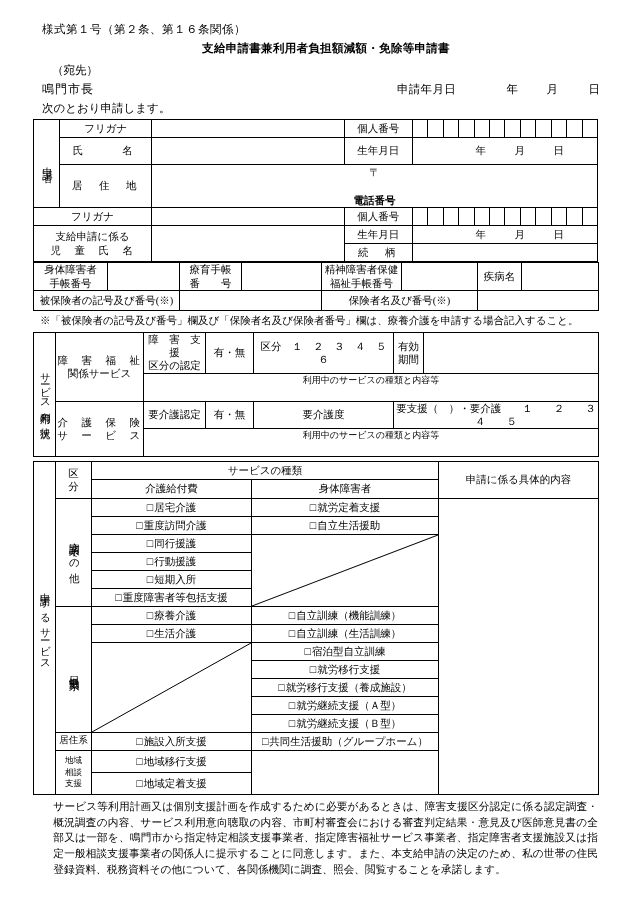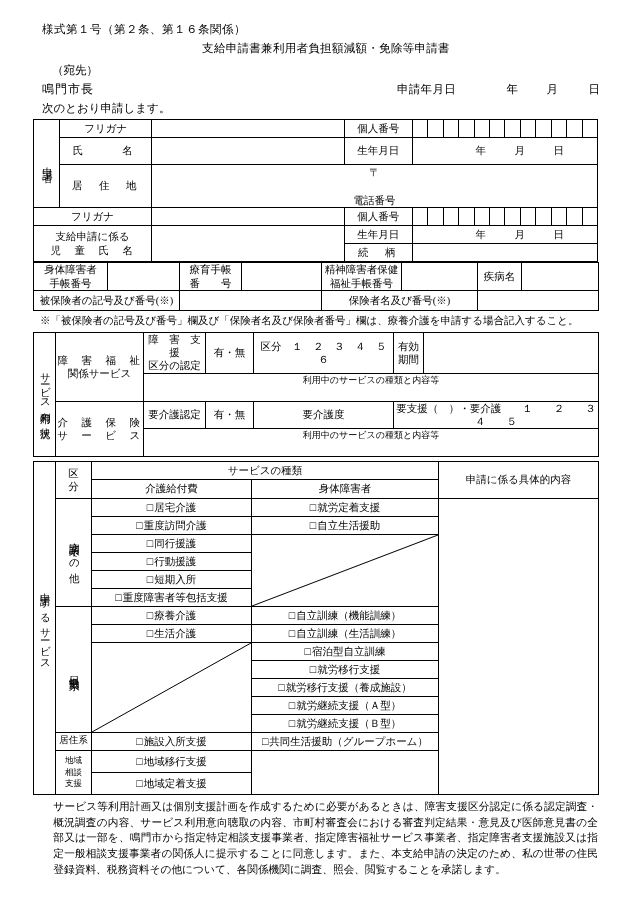--- a/index.html
+++ b/index.html
@@ -23,21 +23,21 @@
     padding: 0;
     box-sizing: border-box;
   }
 
   
   .hdr {
     padding: 22px 30px 0 42px;
   }
   .hdr-line1 { font-size: 11.5px; letter-spacing: .5px; }
   .hdr-line2 { font-size: 11.5px; text-align: center; margin-top: 5px; padding-left: 30px; letter-spacing: .3px;}
-  .hdr-line3 { font-size: 11.5px; text-align: center; margin-top: 4px; padding-left: 10px; letter-spacing: .3px;}
+  .hdr-line3 { font-size: 11.5px; text-align: center; margin-top: 4px; padding-left: 10px; letter-spacing: .3px; font-weight: bold;}
   .hdr-line4 { font-size: 11.5px; margin-top: 7px; padding-left: 10px;}
   .hdr-line5 {
     font-size: 12px; margin-top: 3px;
     display: flex; align-items: baseline; gap: 8px;
   }
   .hdr-mayor { letter-spacing: 1px; }
   .dateblk { margin-left: auto; display: flex; align-items: baseline; font-size: 11.5px;}
   .dateblk .lbl { letter-spacing: .3px; }
   .dateblk .y { width: 62px; text-align: right; }
   .dateblk .m { width: 40px; text-align: right; }
@@ -81,21 +81,21 @@
   .sp2 { letter-spacing: 6px; }
   .sp1 { letter-spacing: 3px; }
   .sp-s { letter-spacing: 1.5px; }
 
   .ymd { letter-spacing: .5px; }
   .ymd span { display: inline-block; }
   .ymd .y { margin-left: 30px; }
   .ymd .m { margin-left: 28px; }
   .ymd .d { margin-left: 28px; }
 
-  .tel { text-align: center; padding-bottom: 2px; }
+  .tel { text-align: center; padding-bottom: 2px; font-weight: bold; }
 
   .note {
     font-size: 10.5px;
     padding: 3px 33px 4px 40px;
     line-height: 1.35;
   }
 
   .twoline { line-height: 1.2; }
 
   

